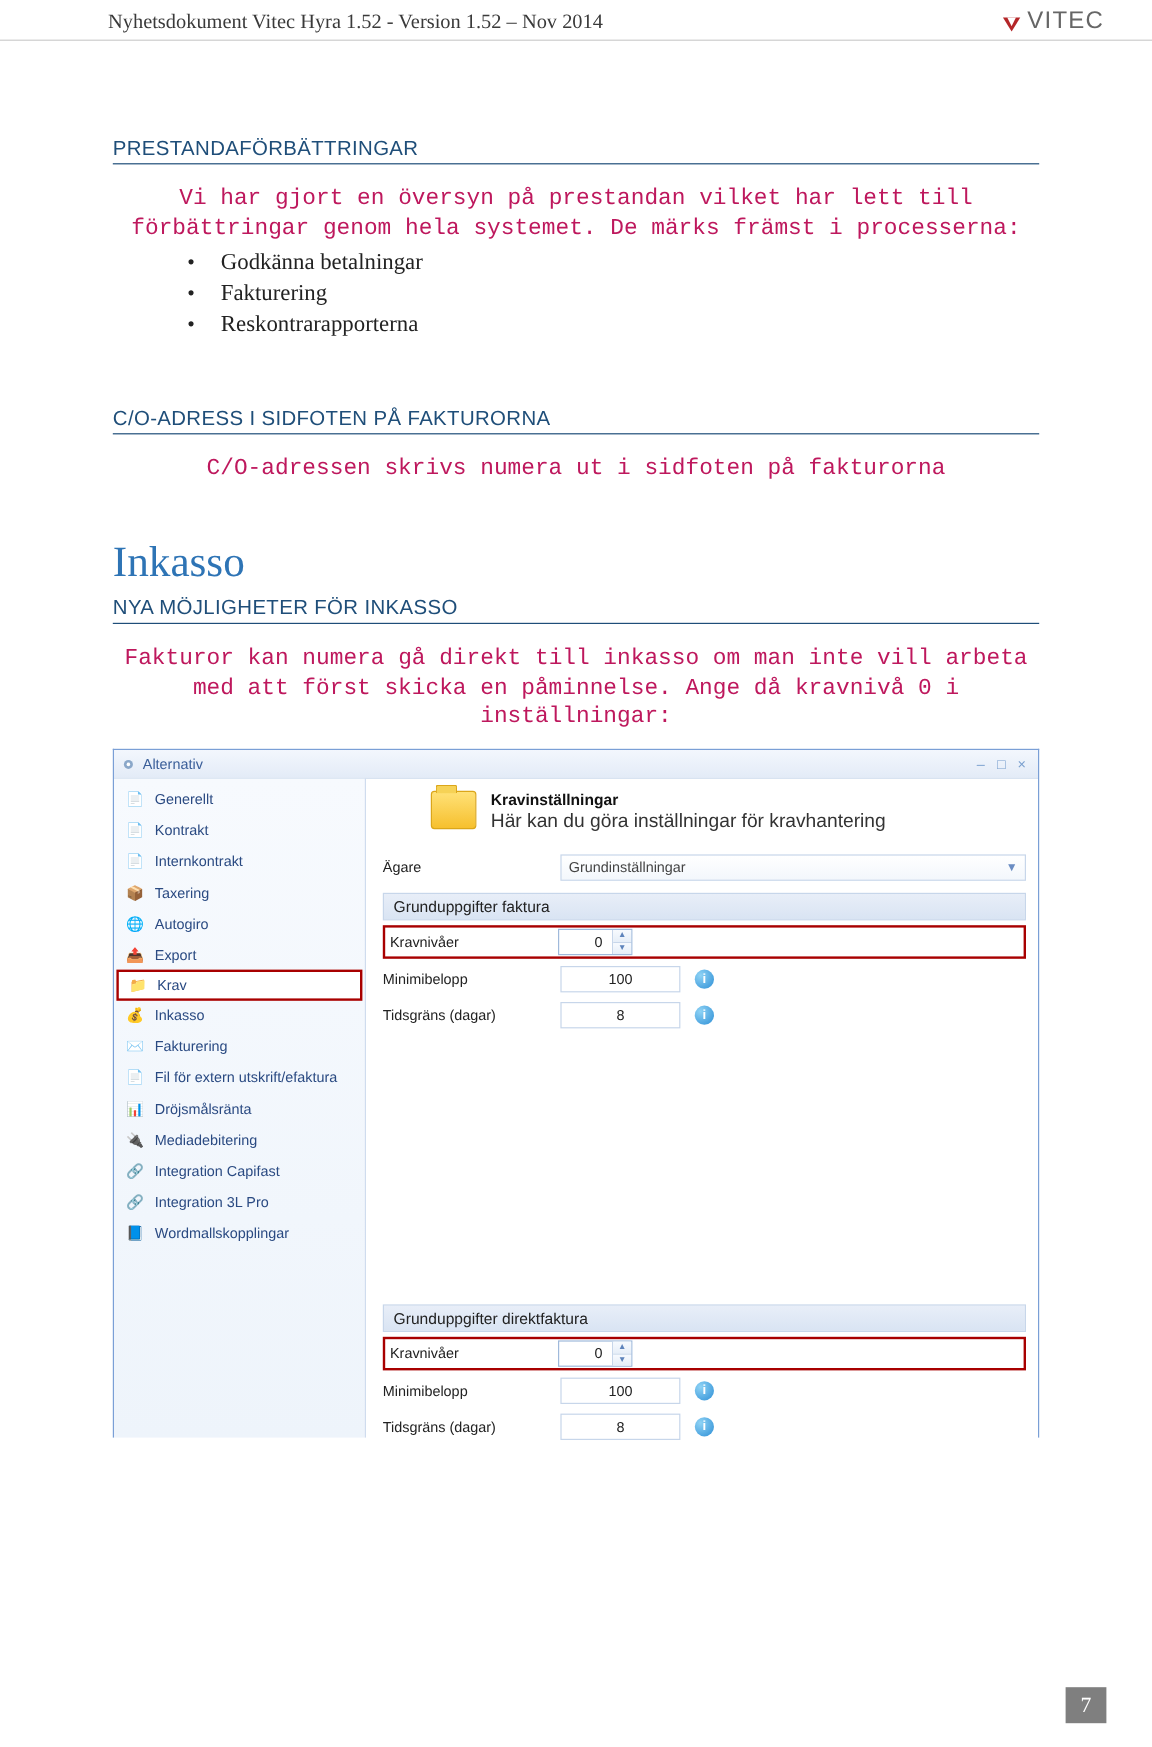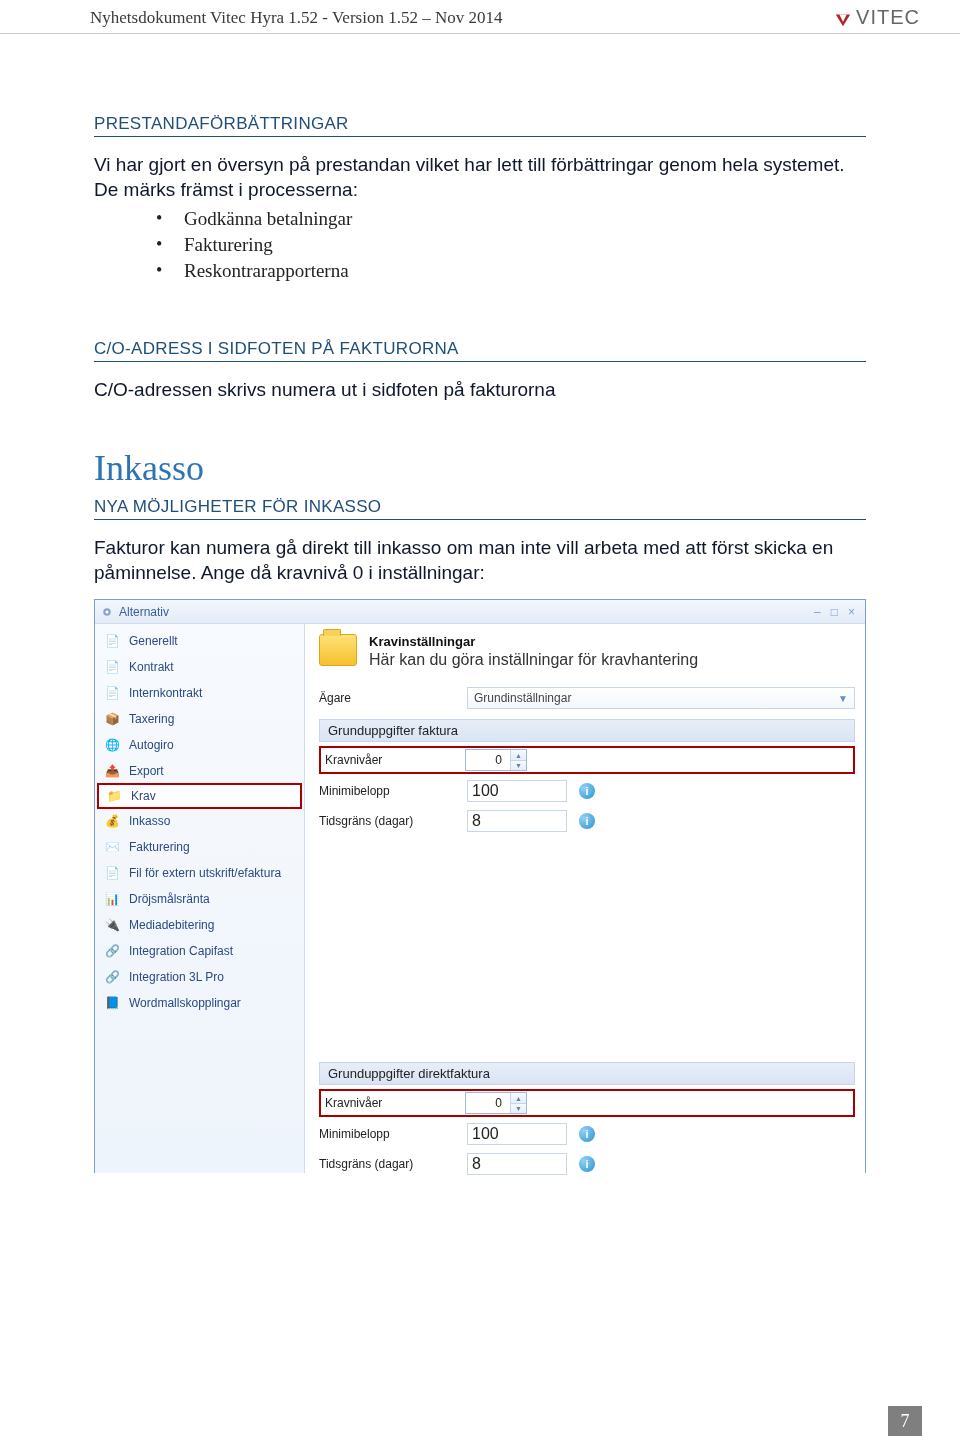--- a/index.html
+++ b/index.html
@@ -43,25 +43,26 @@
   .sec-heading {
     font-size: 17px;
     color: #1f4e79;
     letter-spacing: 0.3px;
     margin-bottom: 16px;
     font-weight: 400;
     border-bottom: 1px solid #1f4e79;
     padding-bottom: 2px;
   }
   .body-text {
-    font-family: Liberation Sans, sans-serif;
+    font-family: Liberation Mono, monospace;
     font-size: 19px;
     line-height: 1.3;
-    color: #0f172a;
+    color: #be185d;
     margin-top: 6px;
+    text-align: center;
   }
   .bullets {
     margin: 4px 0 0 62px;
     font-family: Garamond, "Times New Roman", serif;
     font-size: 19px;
     line-height: 1.35;
   }
   .bullets li { list-style: none; position: relative; padding-left: 28px; }
   .bullets li::before {
     content: "•";
@@ -134,21 +135,21 @@
     width: 16px; height:16px;
     display:inline-flex; align-items:center; justify-content:center;
     font-size:12px;
   }
   .ss-main {
     flex: 1;
     padding: 10px 10px 0 14px;
     position: relative;
   }
   .panel-title-row {
-    display:flex; gap:12px; align-items:flex-start; margin-bottom:14px;
+    display:flex; gap:12px; align-items:flex-start; margin-bottom:14px;margin-left:40px;
   }
   .folder-icon {
     width:38px; height:32px;
     background: linear-gradient(#ffe177,#f6c02e);
     border-radius:3px;
     position:relative;
     border:1px solid #dba61a;
   }
   .folder-icon::before{
     content:""; position:absolute; left:3px; top:-6px; width:16px; height:6px;
@@ -196,22 +197,22 @@
   .stepper div{
     flex:1; display:flex; align-items:center; justify-content:center;
     font-size:7px; color:#5d83bb;
     background:linear-gradient(#f7fafe,#e6eef8);
     border-bottom:1px solid #c7d6ea;
   }
   .stepper div:last-child{border-bottom:none;}
   .num-right{
     width: 100px; height:22px;
     border:1px solid #c7d6ea;
-    display:flex; justify-content:flex-start; align-items:center;
-    padding:0 4px; font-size:16px;
+    display:flex; justify-content:center; align-items:center;
+    padding:0 4px; font-size:12px;
   }
   .info-badge{
     width:16px; height:16px;
     border-radius:50%;
     background: radial-gradient(circle at 30% 30%, #8fd3f5, #2e8fd6);
     display:flex; align-items:center; justify-content:center;
     color:#fff; font-weight:bold; font-size:11px;
     margin-left:4px;
   }
   .red-box{

